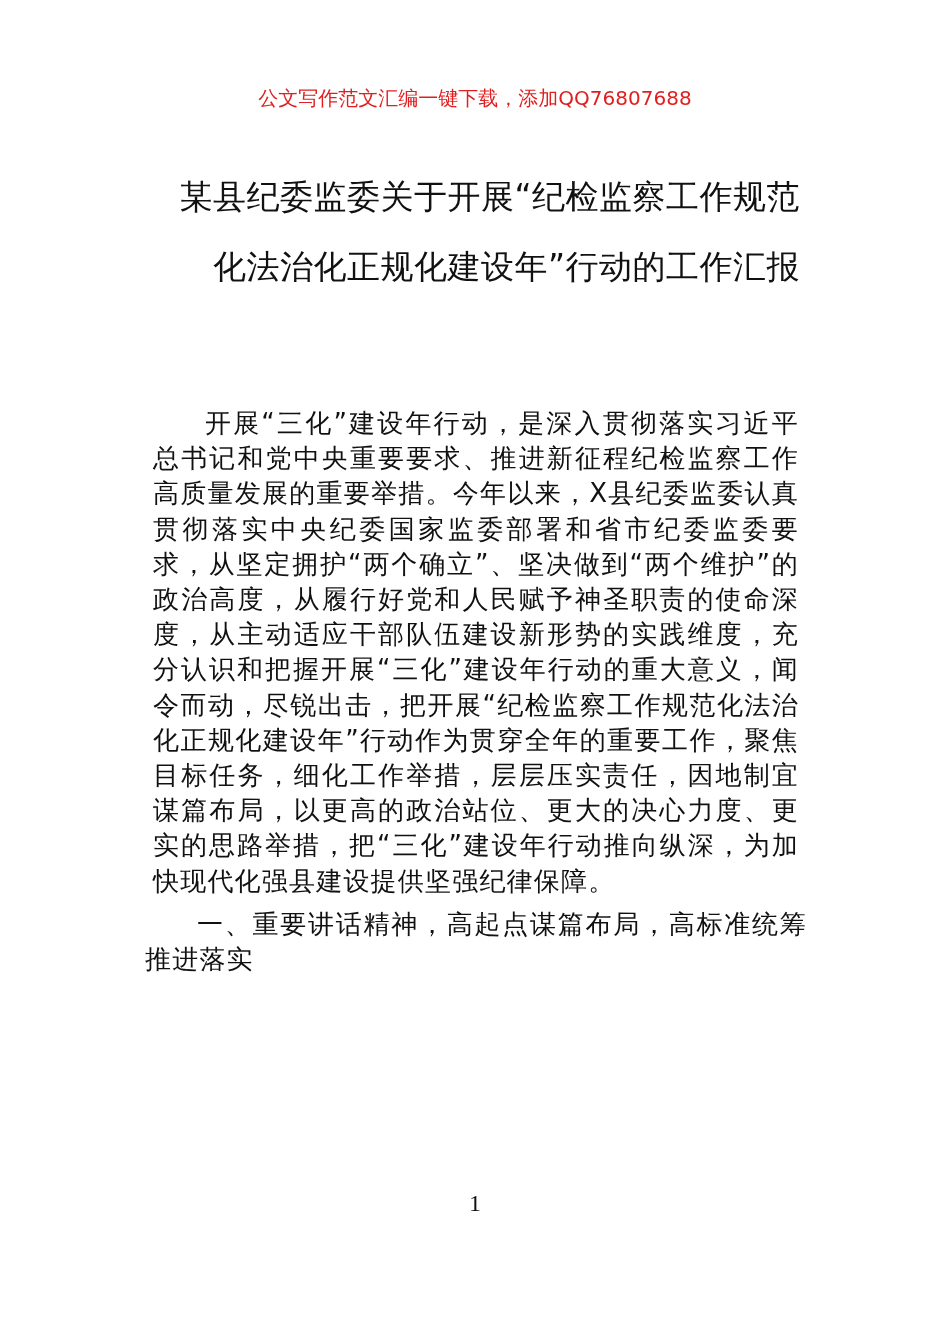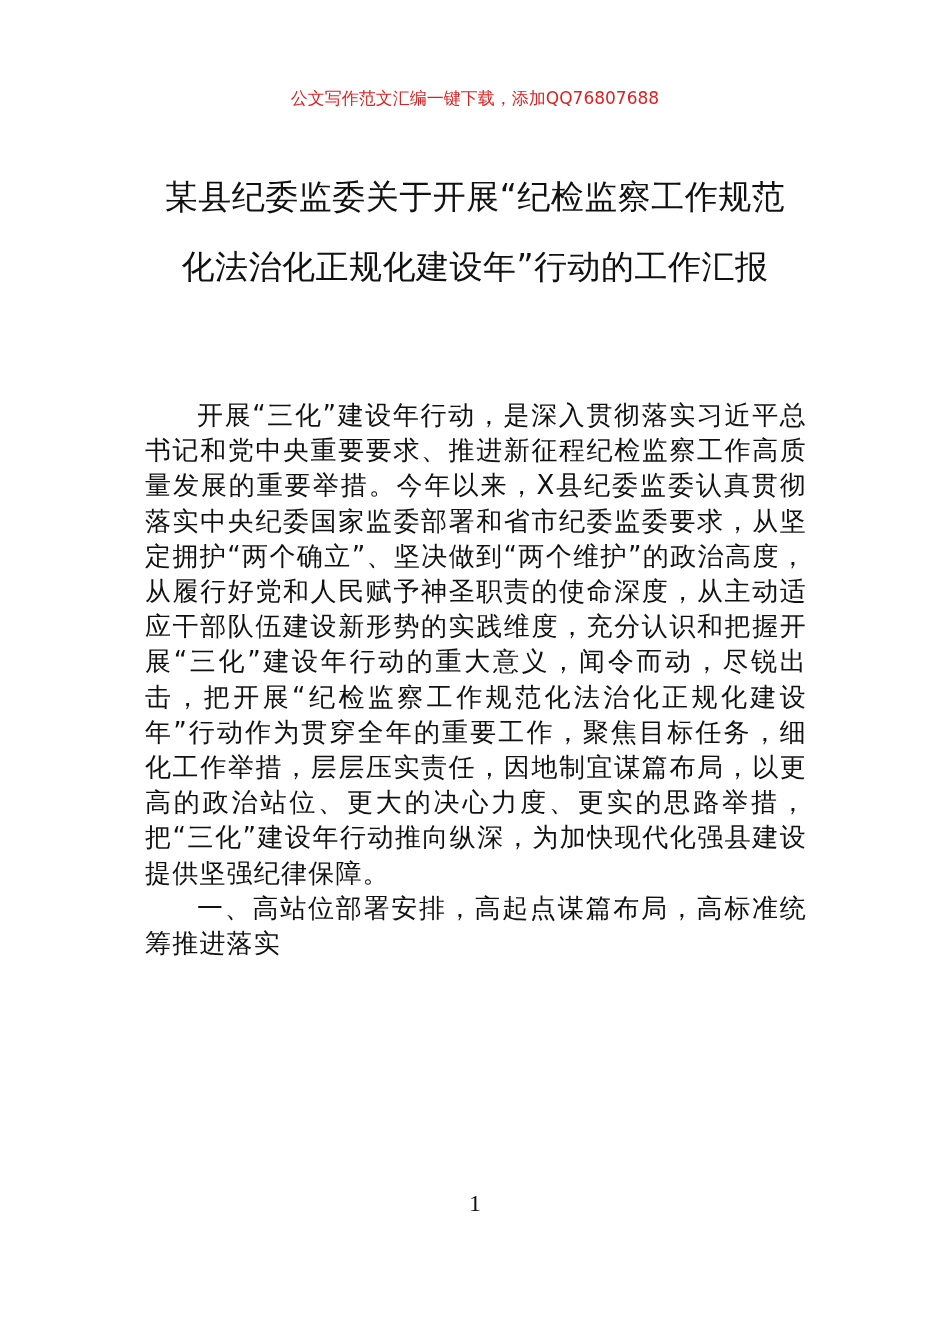--- a/index.html
+++ b/index.html
@@ -14,46 +14,46 @@
     overflow: hidden;
     font-family: "DejaVu Sans", "Liberation Sans", sans-serif;
     color: #111111;
   }
   .watermark {
     position: absolute;
     top: 86px;
     left: 0;
     width: 950px;
     text-align: center;
-    font-size: 17px;
+    font-size: 20px;
     line-height: 24px;
     color: #e02020;
     letter-spacing: 0px;
   }
   .title {
     position: absolute;
     top: 162px;
     left: 150px;
     width: 650px;
-    text-align: center;
+    text-align: right;
     font-size: 33px;
     line-height: 70px;
     color: #111111;
     margin: 0;
     font-weight: normal;
     letter-spacing: 0.5px;
   }
   .body-text {
     position: absolute;
     top: 398px;
     left: 145px;
     width: 662px;
   }
   .para {
-    margin: 0;
+    margin: 8px;
     font-size: 26px;
     line-height: 35.2px;
     text-align: justify;
     text-indent: 2em;
     letter-spacing: 1.2px;
     color: #111111;
   }
   .heading-para {
     margin: 0;
     font-size: 26px;
@@ -78,16 +78,16 @@
 </style>
 </head>
 <body>
 
 <div class="watermark">公文写作范文汇编一键下载，添加QQ76807688</div>
 
 <h1 class="title">某县纪委监委关于开展“纪检监察工作规范化法治化正规化建设年”行动的工作汇报</h1>
 
 <div class="body-text">
   <p class="para">开展“三化”建设年行动，是深入贯彻落实习近平总书记和党中央重要要求、推进新征程纪检监察工作高质量发展的重要举措。今年以来，X县纪委监委认真贯彻落实中央纪委国家监委部署和省市纪委监委要求，从坚定拥护“两个确立”、坚决做到“两个维护”的政治高度，从履行好党和人民赋予神圣职责的使命深度，从主动适应干部队伍建设新形势的实践维度，充分认识和把握开展“三化”建设年行动的重大意义，闻令而动，尽锐出击，把开展“纪检监察工作规范化法治化正规化建设年”行动作为贯穿全年的重要工作，聚焦目标任务，细化工作举措，层层压实责任，因地制宜谋篇布局，以更高的政治站位、更大的决心力度、更实的思路举措，把“三化”建设年行动推向纵深，为加快现代化强县建设提供坚强纪律保障。</p>
-  <p class="heading-para">一、高站位部署安排，高起点谋篇布局，高标准统筹推进落实</p>
+  <p class="heading-para">一、重要讲话精神，高起点谋篇布局，高标准统筹推进落实</p>
 </div>
 
 <div class="page-number">1</div>
 
 </body></html>

